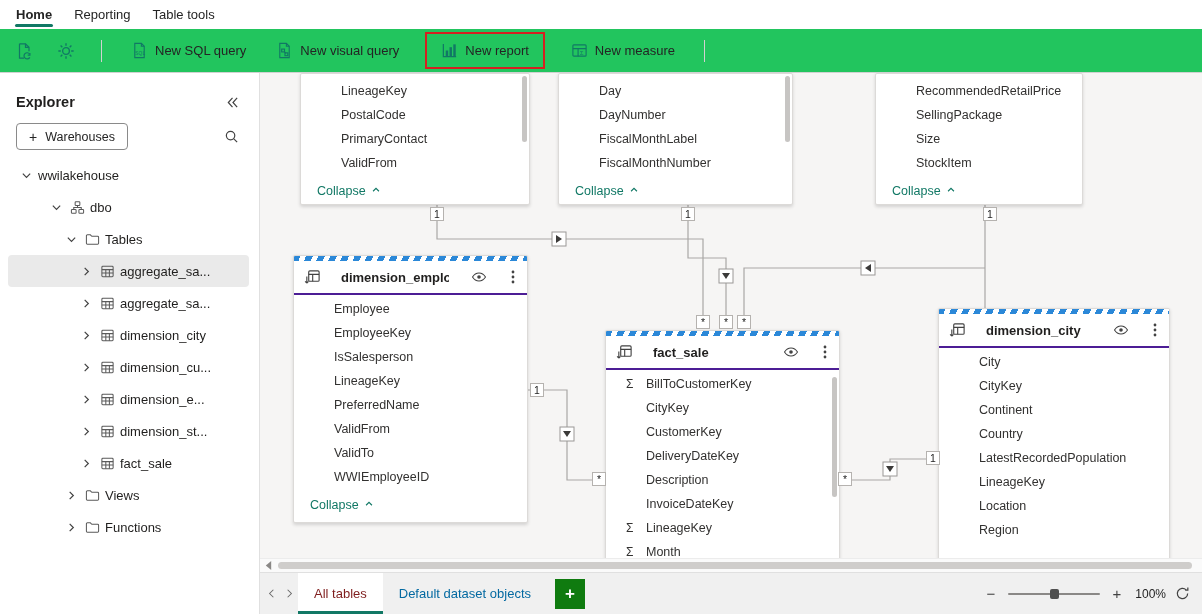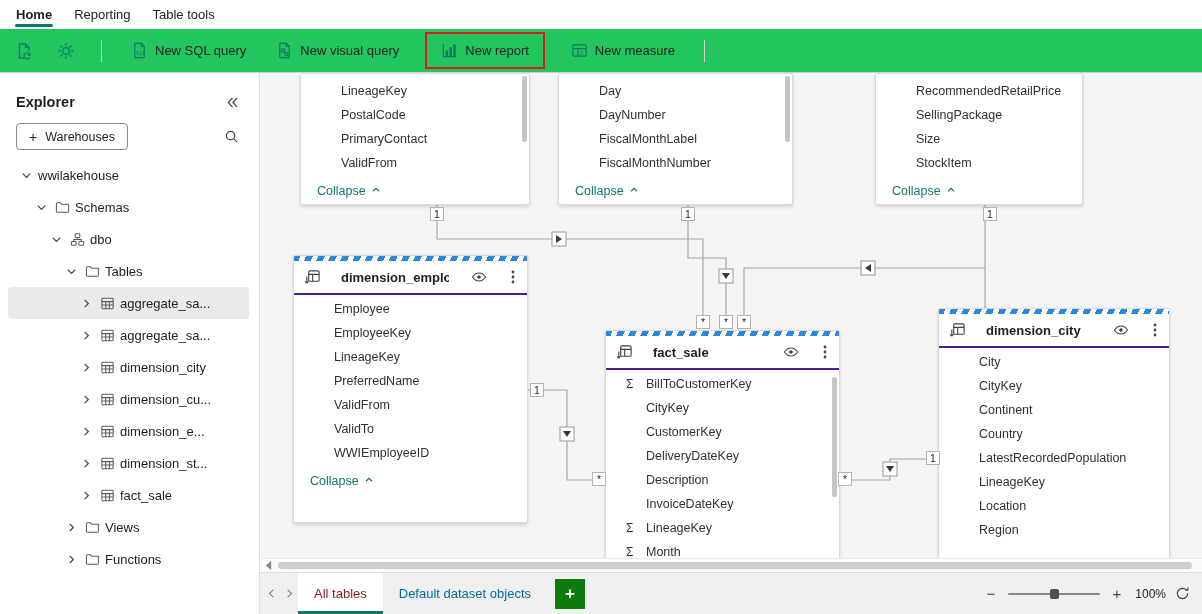--- a/index.html
+++ b/index.html
@@ -192,33 +192,20 @@
         </button>
       </div>
       <div class="tree">
           <div class="tree-row" style="padding-left: 10px;">
             <span class="chev down">
               <svg viewBox="0 0 12 12" fill="none" stroke="#424242" stroke-width="1.3">
                 <path d="M4 2l4 4-4 4"></path>
               </svg>
             </span>
             <span class="tlabel">wwilakehouse</span>
-          </div>
-          <div class="tree-row" style="padding-left: 25px;">
-            <span class="chev down">
-              <svg viewBox="0 0 12 12" fill="none" stroke="#424242" stroke-width="1.3">
-                <path d="M4 2l4 4-4 4"></path>
-              </svg>
-            </span>
-            <span class="ticon">
-              <svg viewBox="0 0 16 16">
-                <path d="M1.5 4a1 1 0 011-1h3.2l1.6 1.6h6.2a1 1 0 011 1V12a1 1 0 01-1 1h-11a1 1 0 01-1-1z" fill="none" stroke="#5a5a5a" stroke-width="1.1"></path>
-              </svg>
-            </span>
-            <span class="tlabel">Schemas</span>
           </div>
           <div class="tree-row" style="padding-left: 40px;">
             <span class="chev down">
               <svg viewBox="0 0 12 12" fill="none" stroke="#424242" stroke-width="1.3">
                 <path d="M4 2l4 4-4 4"></path>
               </svg>
             </span>
             <span class="ticon">
               <svg viewBox="0 0 16 16" fill="none" stroke="#5a5a5a" stroke-width="1.1">
                 <rect x="5.5" y="1.8" width="5" height="4" rx=".8"></rect>
@@ -498,20 +485,23 @@
                 </button>
               </div>
               <div class="card-body">
                 <div class="field-row">
                   <span>Employee</span>
                 </div>
                 <div class="field-row">
                   <span>EmployeeKey</span>
                 </div>
                 <div class="field-row">
+                  <span>IsSalesperson</span>
+                </div>
+                <div class="field-row">
                   <span>LineageKey</span>
                 </div>
                 <div class="field-row">
                   <span>PreferredName</span>
                 </div>
                 <div class="field-row">
                   <span>ValidFrom</span>
                 </div>
                 <div class="field-row">
                   <span>ValidTo</span>

